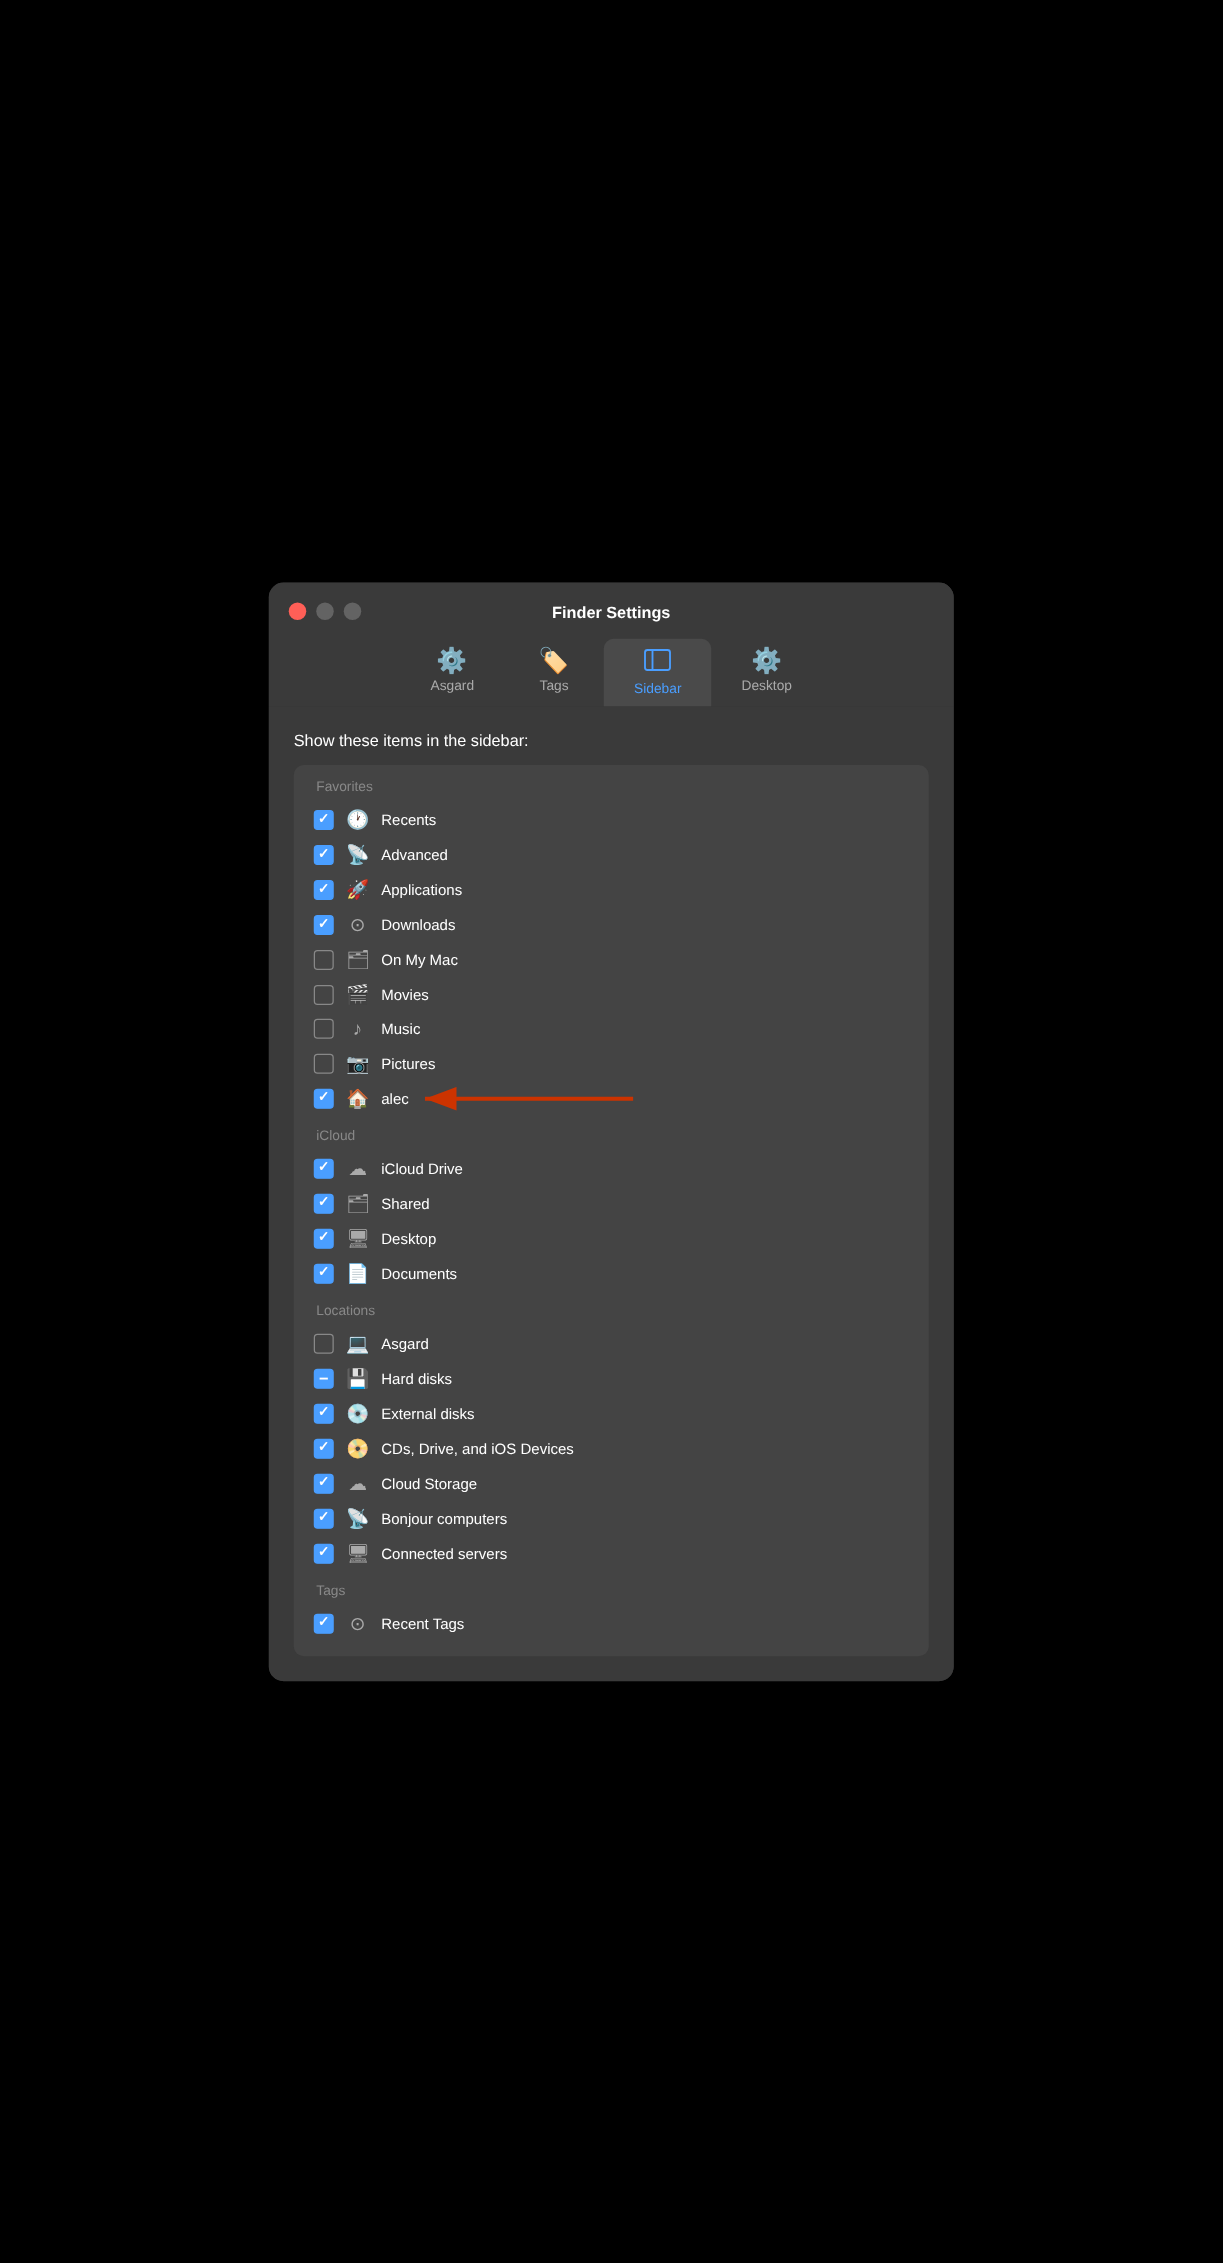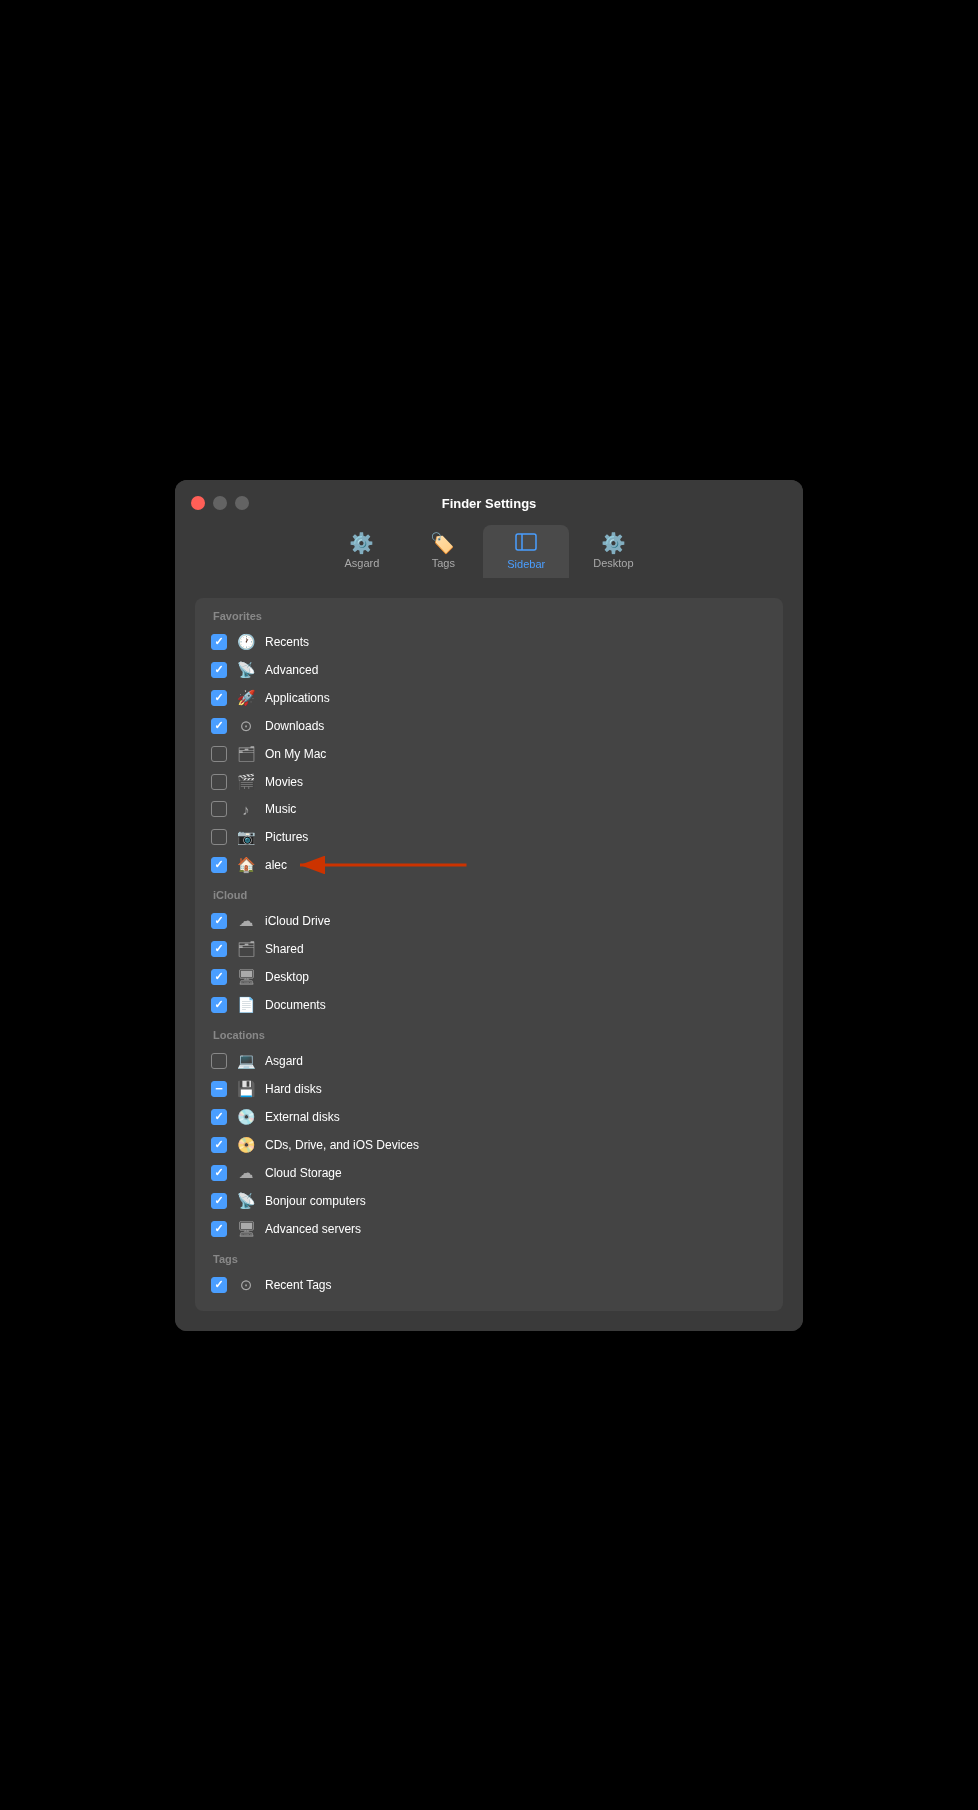--- a/index.html
+++ b/index.html
@@ -7,21 +7,21 @@
     body {
       background: #000;
       display: flex;
       justify-content: center;
       align-items: center;
       min-height: 100vh;
       font-family: -apple-system, BlinkMacSystemFont, 'SF Pro Text', 'Helvetica Neue', sans-serif;
     }
 
     .window {
-      width: 628px;
+      width: 548px;
       background: #3a3a3a;
       border-radius: 12px;
       overflow: hidden;
       box-shadow: 0 20px 60px rgba(0,0,0,0.8);
     }
 
     .titlebar {
       background: #3a3a3a;
       padding: 16px 16px 0 16px;
       display: flex;
@@ -103,21 +103,21 @@
 
     .list-container {
       background: #444;
       border-radius: 8px;
       padding: 12px 16px;
     }
 
     .section-label {
       color: #888;
       font-size: 11px;
-      font-weight: 700;
+      font-weight: 400;
       margin: 10px 0 6px 0;
       padding-left: 2px;
     }
 
     .section-label:first-child {
       margin-top: 0;
     }
 
     .list-item {
       display: flex;
@@ -225,20 +225,21 @@
         <span>Sidebar</span>
       </div>
       <div class="tab">
         <span class="tab-icon">⚙️</span>
         <span>Desktop</span>
       </div>
     </div>
   </div>
 
   <div class="content">
+    <div class="subtitle">Show these items in the sidebar:</div>
     <div class="list-container">
 
       <div class="section-label">Favorites</div>
 
       <div class="list-item">
         <div class="checkbox checked"></div>
         <span class="item-icon">🕐</span>
         <span class="item-label">Recents</span>
       </div>
 
@@ -360,21 +361,21 @@
 
       <div class="list-item">
         <div class="checkbox checked"></div>
         <span class="item-icon">📡</span>
         <span class="item-label">Bonjour computers</span>
       </div>
 
       <div class="list-item">
         <div class="checkbox checked"></div>
         <span class="item-icon">🖥</span>
-        <span class="item-label">Advanced servers</span>
+        <span class="item-label">Connected servers</span>
       </div>
 
       <div class="section-label">Tags</div>
 
       <div class="list-item">
         <div class="checkbox checked"></div>
         <span class="item-icon">⊙</span>
         <span class="item-label">Recent Tags</span>
       </div>
 

